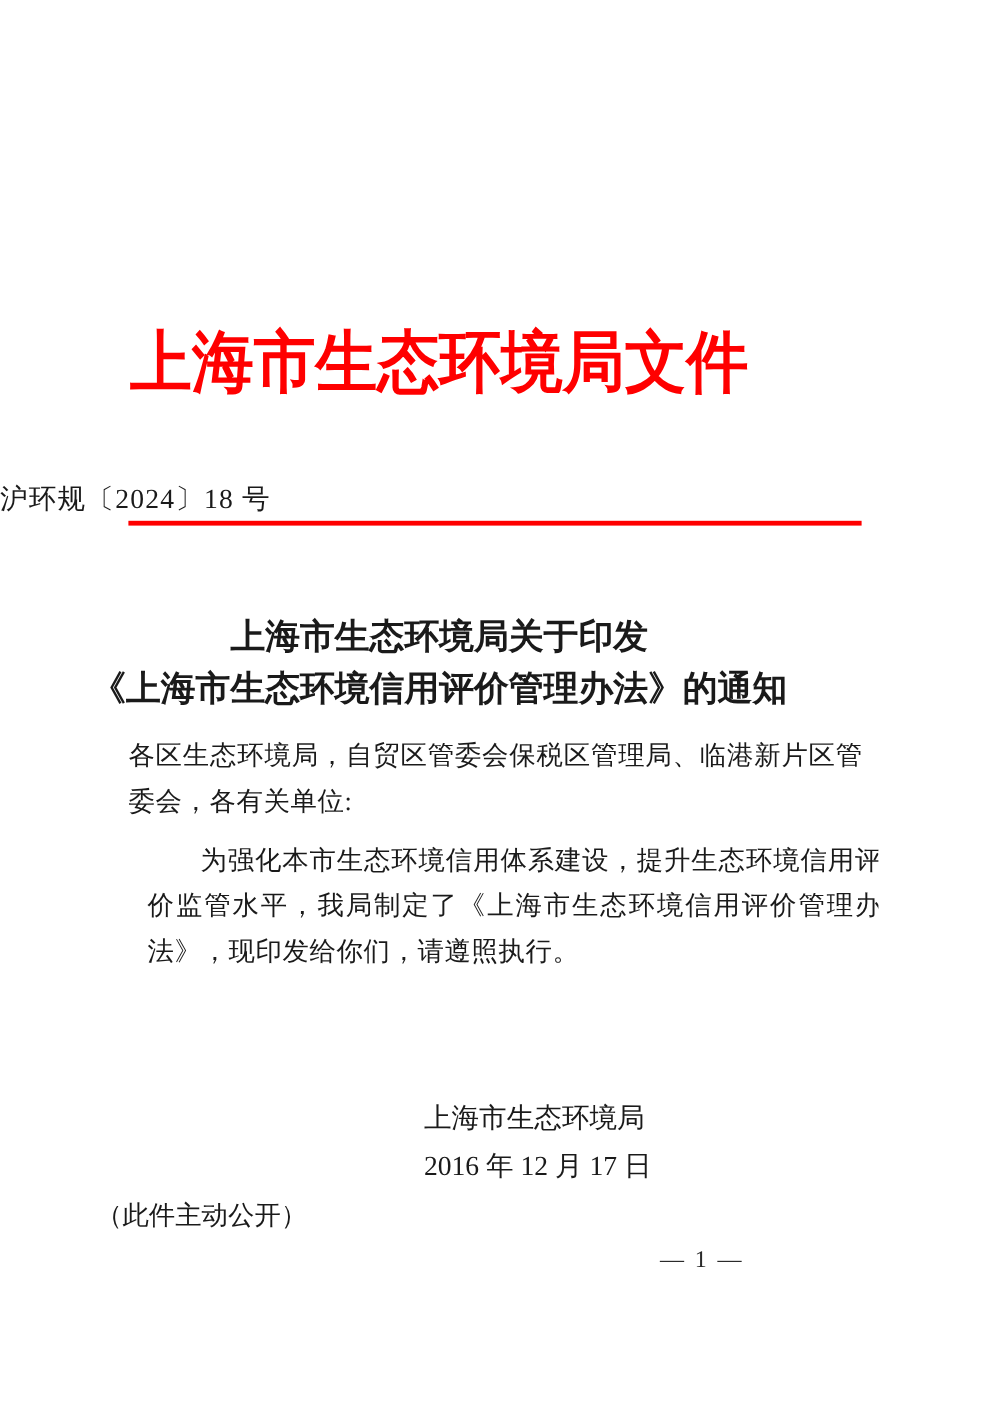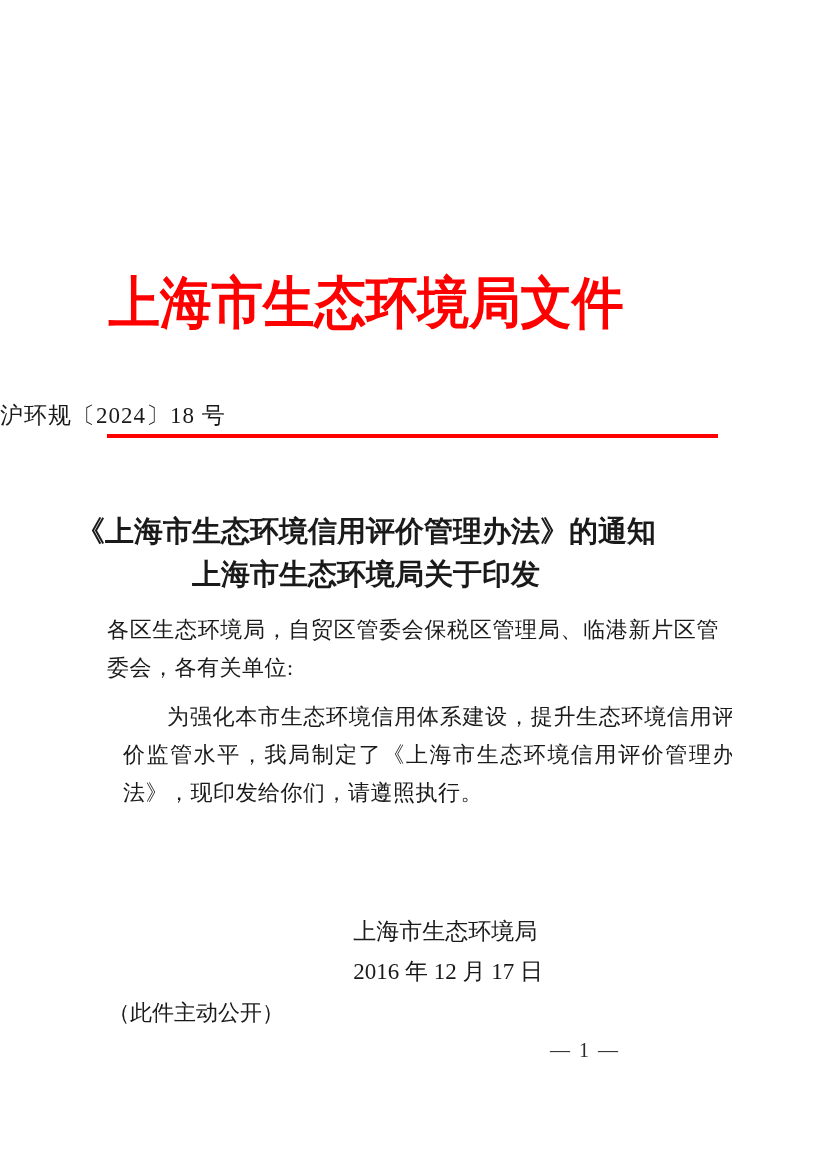--- a/index.html
+++ b/index.html
@@ -60,21 +60,21 @@
     text-indent:2em;
     letter-spacing:0.5px;
   }
   .signature{
     position:absolute;top:912px;right:189px;
     text-align:left;
     font-size:23px;line-height:40px;
     white-space:nowrap;
   }
   .disclosure{
-    position:absolute;top:996px;left:108px;
+    position:absolute;top:996px;left:80px;
     font-size:22px;line-height:34px;
   }
   .page-number{
     position:absolute;top:1038px;right:114px;
     font-size:20px;line-height:24px;
     word-spacing:4px;
     color:#2a2a2a;
   }
 </style>
 </head>
@@ -82,22 +82,22 @@
 
 <div class="page">
 
   <div class="masthead">上海市生态环境局文件</div>
 
   <div class="doc-number">沪环规〔2024〕18 号</div>
 
   <div class="red-rule"></div>
 
   <h1 class="doc-title">
+    <span>上海市生态环境局关于印发</span>
     <span>《上海市生态环境信用评价管理办法》的通知</span>
-    <span>上海市生态环境局关于印发</span>
   </h1>
 
   <p class="recipients">各区生态环境局，自贸区管委会保税区管理局、临港新片区管委会，各有关单位:</p>
 
   <p class="body-para">为强化本市生态环境信用体系建设，提升生态环境信用评价监管水平，我局制定了《上海市生态环境信用评价管理办法》，现印发给你们，请遵照执行。</p>
 
   <div class="signature">
     <div>上海市生态环境局</div>
     <div>2016 年 12 月 17 日</div>
   </div>

